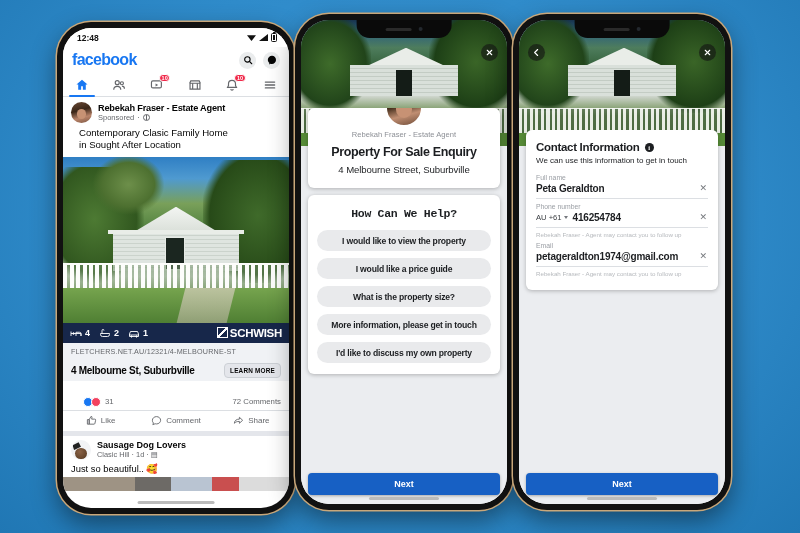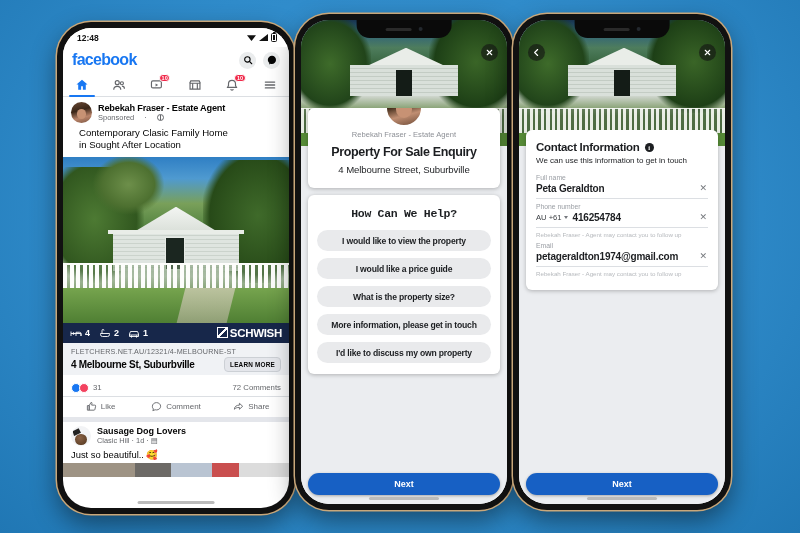--- a/index.html
+++ b/index.html
@@ -108,21 +108,21 @@
   .avatar {
     width: 21px; height: 21px; border-radius: 50%;
     background: linear-gradient(165deg,#6b4a36 0%,#3a2618 40%,#b9846a 70%,#7a5440 100%);
     flex: 0 0 21px; position: relative; overflow: hidden;
   }
   .avatar::after {
     content:""; position:absolute; left:27%; top:34%; width:46%; height:46%;
     border-radius:50%; background:#c79274;
   }
   .post-name { font-size: 9.2px; font-weight: bold; color: #050505; line-height: 1.15; letter-spacing: -0.2px; }
-  .post-sub { font-size: 7.5px; color: #65676b; display: flex; align-items: center; gap: 10px; }
+  .post-sub { font-size: 7.5px; color: #65676b; display: flex; align-items: center; gap: 3px; }
   .globe { width: 7px; height: 7px; border-radius: 50%; border: 1px solid #65676b; position: relative; }
   .globe::after { content:""; position:absolute; left:50%; top:0; bottom:0; width:1px; background:#65676b; }
 
   .post-text { padding: 1px 16px 5px; font-size: 9.6px; color: #050505; line-height: 1.3; font-weight: 500; }
 
   .house-photo {
     position: relative; width: 100%; height: 166px;
     background:
       linear-gradient(to bottom, rgba(0,0,0,0) 62%, rgba(40,90,30,.1) 100%),
       linear-gradient(to bottom,#2f7fc4 0%, #4f9ad0 13%, #79a05a 28%, #4a7b3a 46%, #9fb49a 58%, #cfd9cf 66%, #e8ece7 72%, #7aa352 84%, #5e8c3d 100%);
@@ -184,29 +184,29 @@
     width: 11px; height: 11px; border: 1.3px solid #fff; position: relative;
   }
   .brand-mark::after {
     content:""; position:absolute; left:0; top:0; width:100%; height:100%;
     background: linear-gradient(to bottom right, transparent 44%, #fff 44%, #fff 56%, transparent 56%);
   }
   .brand-txt { font-size: 11.5px; font-weight: bold; letter-spacing: -0.3px; }
 
   .link-block { padding: 4px 8px 3px; background: #f0f2f5; }
   .link-url { font-size: 7.2px; color: #65676b; letter-spacing: .2px; text-transform: uppercase; }
-  .link-row { display: flex; align-items: center; justify-content: space-between; gap: 6px; margin-top: 1px; }
+  .link-row { display: flex; align-items: center; justify-content: space-between; gap: 6px; margin-top: 7px; }
   .link-title { font-size: 10px; font-weight: bold; color: #050505; letter-spacing: -.3px; }
   .learn-more {
     font-size: 6.4px; font-weight: bold; color: #050505;
     background: #e4e6eb; border: 1px solid #ccd0d5; border-radius: 4px;
     padding: 3px 5px; white-space: nowrap; letter-spacing: .2px;
   }
 
-  .reactions { display: flex; align-items: center; justify-content: space-between; padding: 8px 8px 3px; }
+  .reactions { display: flex; align-items: center; justify-content: space-between; padding: 16px 8px 3px; margin-left: 12px; }
   .react-left { display: flex; align-items: center; gap: 2px; }
   .react-pill { width: 10px; height: 10px; border-radius: 50%; border: 1.2px solid #fff; }
   .react-like { background: #1877F2; margin-right: -4px; }
   .react-love { background: #f3425f; margin-right: -4px; }
   .react-count { font-size: 7.8px; color: #65676b; margin-left: 6px; }
   .comments-count { font-size: 7.8px; color: #65676b; }
 
   .action-bar {
     display: flex; border-top: 1px solid #dcdfe3; padding: 4px 0 5px;
   }
@@ -315,21 +315,21 @@
   .field-val { flex: 1; font-size: 10px; font-weight: bold; color: #1c1e21; letter-spacing: -.2px; }
   .cc {
     font-size: 7.6px; color: #3d4045; display: flex; align-items: center; gap: 2px; white-space: nowrap;
   }
   .caret { width: 0; height: 0; border-left: 2.6px solid transparent; border-right: 2.6px solid transparent; border-top: 3.2px solid #76797e; }
   .clear-x { font-size: 9px; color: #76797e; line-height: 1; padding: 0 1px; }
   .field-help { font-size: 6.2px; color: #b6b9bd; margin-top: 3px; }
 
   .next-wrap { padding: 5px 7px 9px; position: relative; z-index: 10; background: transparent; }
   .next-btn {
-    background: #1760c4; color: #fff; border-radius: 11px;
+    background: #1760c4; color: #fff; border-radius: 4px;
     text-align: center; padding: 6px 0; font-size: 9px; font-weight: bold;
     box-shadow: 0 1px 3px rgba(0,0,0,.3);
   }
   .form-bg {
     position: absolute; left: 0; right: 0; top: 126px; bottom: 0;
     background: #ebedf0; z-index: 1;
   }
 </style>
 </head>
 <body>

